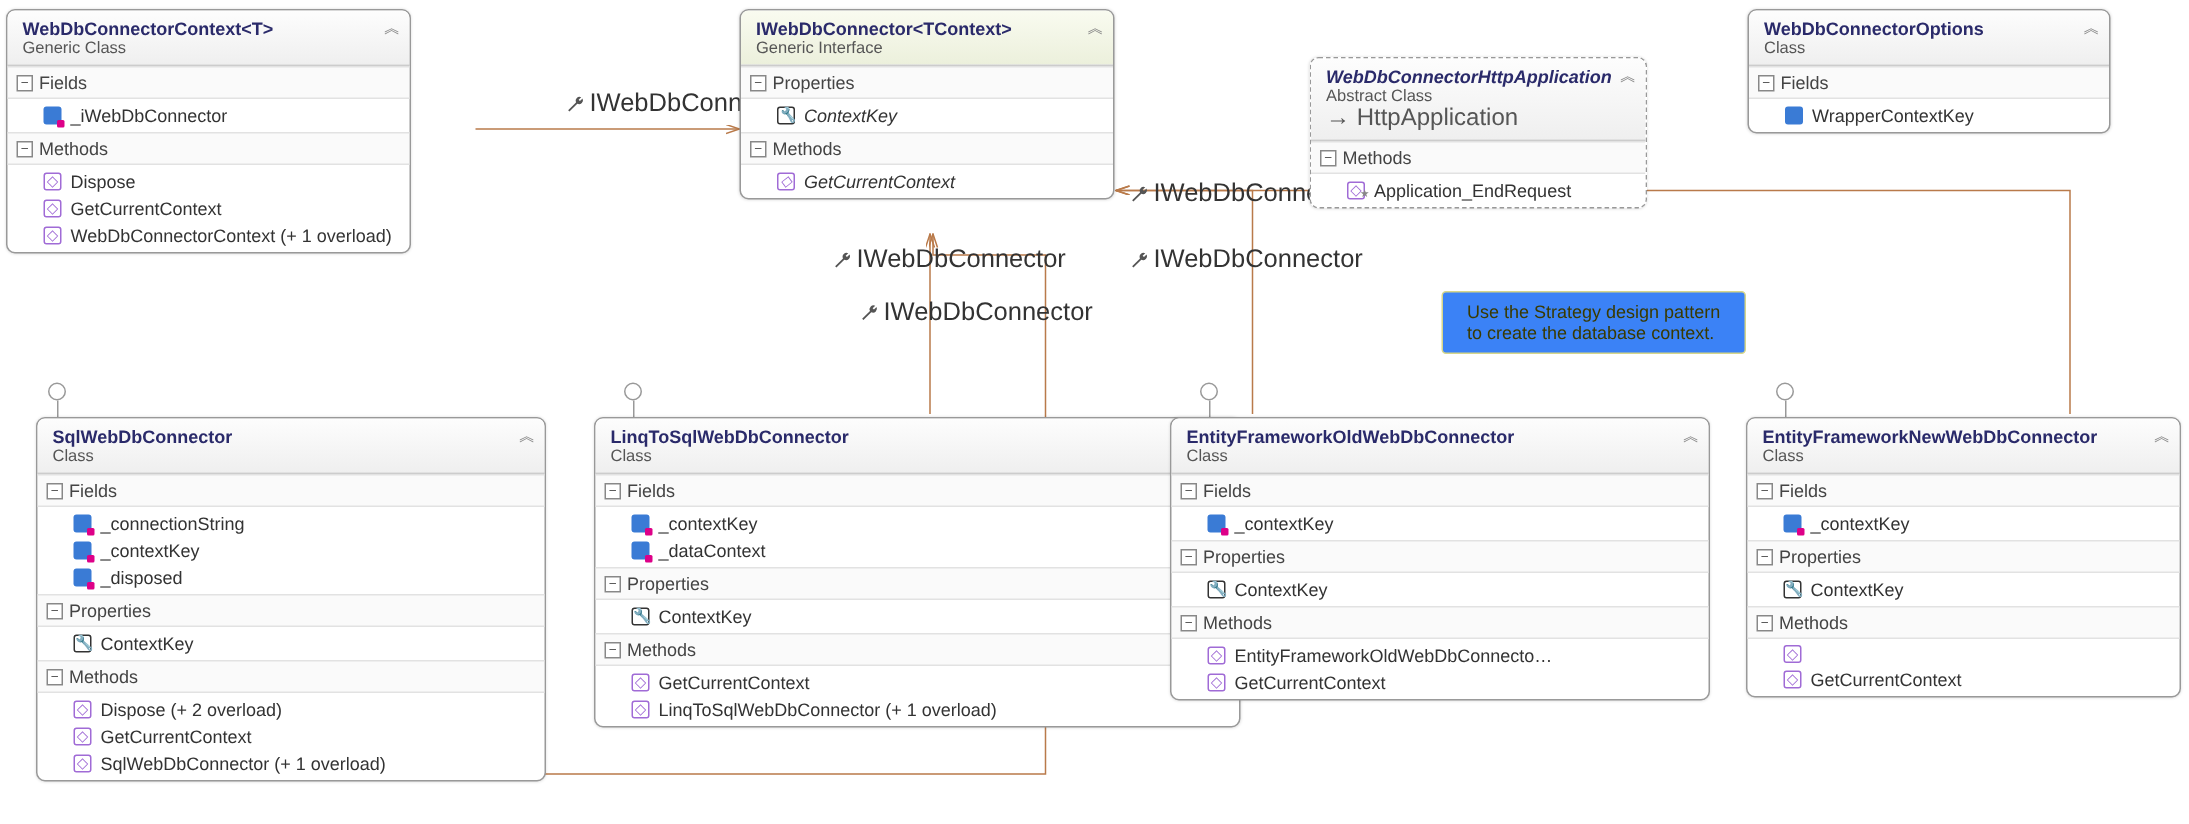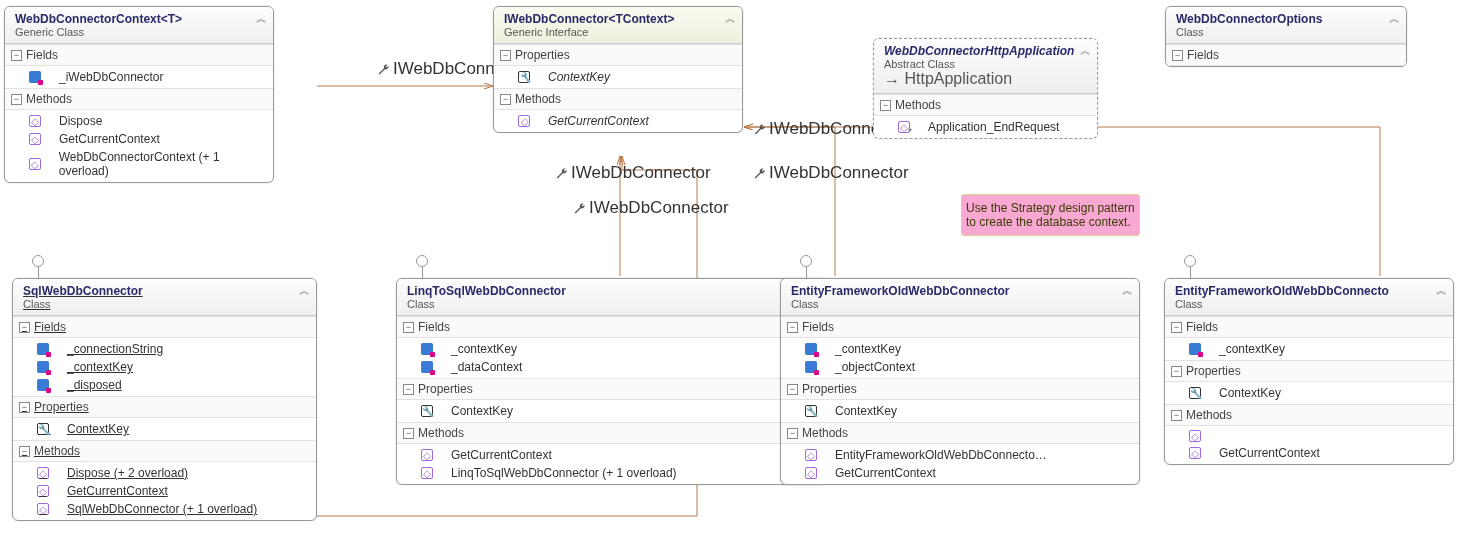--- a/index.html
+++ b/index.html
@@ -81,21 +81,21 @@
     text-align:center;
     color:#555;
     background:#fff;
   }
   .members {
     padding: 2px 0;
   }
   .member {
     display: flex;
     align-items: center;
-    gap: 18px;
+    gap: 6px;
     padding: 2px 6px 2px 24px;
     font-size: 12px;
     color: #333;
   }
   .member.italic { font-style: italic; }
   .ico {
     display:inline-block;
     width:12px; height:12px;
     font-size:10px;
     line-height:12px;
@@ -104,23 +104,23 @@
   }
   .ico-field { background:#3a7bd5; color:#fff; }
   .ico-fieldp { background:#3a7bd5; color:#fff; position:relative;}
   .ico-fieldp::after{content:"";position:absolute;right:-2px;bottom:-2px;width:5px;height:5px;background:#d08;border-radius:1px;}
   .ico-method { background:#fff; border:1px solid #a06bd6; color:#a06bd6;}
   .ico-methods { background:#fff; border:1px solid #a06bd6; color:#a06bd6; position:relative;}
   .ico-methods::after{content:"★";position:absolute;right:-4px;bottom:-4px;font-size:7px;color:#888;}
   .ico-prop { background:#fff; border:1px solid #333; color:#333; }
   .note {
     position:absolute;
-    background: #f9a8d4;
+    background: #3b82f6;
     border: 1px solid #d6d68a;
-    padding: 6px 4px;
+    padding: 6px 16px;
     font-size: 12px;
     color: #3a3a00;
     border-radius: 3px;
   }
   svg.connectors {
     position:absolute;
     left:0; top:0;
     width:1459px; height:549px;
     pointer-events:none;
   }
@@ -299,23 +299,29 @@
 <div class="box" style="left:1165px; top:6px; width:242px;">
   <div class="box-header">
     <div class="title">WebDbConnectorOptions</div>
     <div class="subtitle">Class</div>
     <span class="chev">︽</span>
   </div>
   <div class="section-head">
         <span class="toggle">−</span>
         <span>Fields</span>
       </div>
-</div>
-
-<div class="box" style="left:12px; top:278px; width:305px;text-decoration:underline;">
+  <div class="members">
+    <div class="member">
+          <span class="ico ico-field"></span>
+          <span>WrapperContextKey</span>
+        </div>
+  </div>
+</div>
+
+<div class="box" style="left:24px; top:278px; width:340px;">
   <div class="box-header">
     <div class="title">SqlWebDbConnector</div>
     <div class="subtitle">Class</div>
     <span class="chev">︽</span>
   </div>
   <div class="section-head">
         <span class="toggle">−</span>
         <span>Fields</span>
       </div>
   <div class="members">
@@ -416,24 +422,20 @@
   </div>
   <div class="section-head">
         <span class="toggle">−</span>
         <span>Fields</span>
       </div>
   <div class="members">
     <div class="member">
           <span class="ico ico-fieldp"></span>
           <span>_contextKey</span>
         </div>
-    <div class="member">
-          <span class="ico ico-fieldp"></span>
-          <span>_objectContext</span>
-        </div>
   </div>
   <div class="section-head">
         <span class="toggle">−</span>
         <span>Properties</span>
       </div>
   <div class="members">
     <div class="member">
           <span class="ico ico-prop">🔧</span>
           <span>ContextKey</span>
         </div>
@@ -449,21 +451,21 @@
         </div>
     <div class="member">
           <span class="ico ico-method">◇</span>
           <span>GetCurrentContext</span>
         </div>
   </div>
 </div>
 
 <div class="box" style="left:1164px; top:278px; width:290px;">
   <div class="box-header">
-    <div class="title">EntityFrameworkOldWebDbConnecto</div>
+    <div class="title">EntityFrameworkNewWebDbConnector</div>
     <div class="subtitle">Class</div>
     <span class="chev">︽</span>
   </div>
   <div class="section-head">
         <span class="toggle">−</span>
         <span>Fields</span>
       </div>
   <div class="members">
     <div class="member">
           <span class="ico ico-fieldp"></span>

